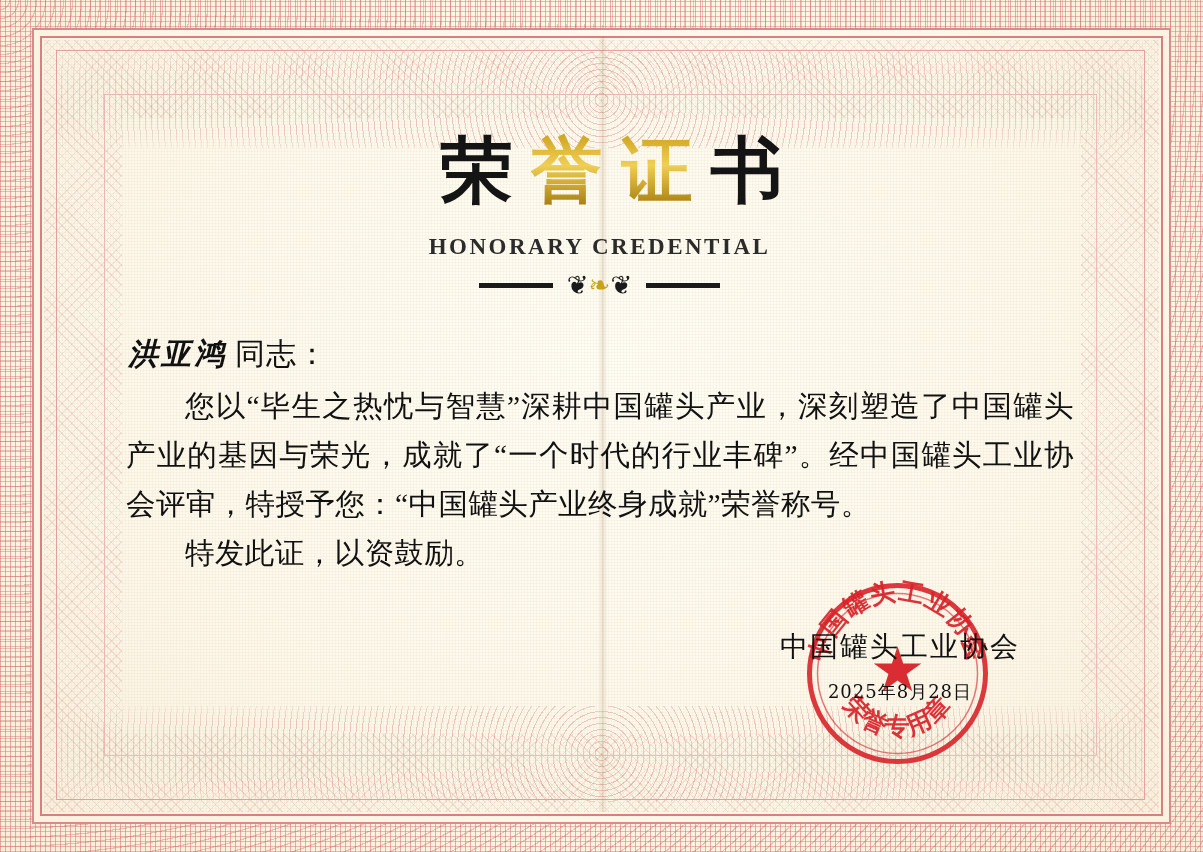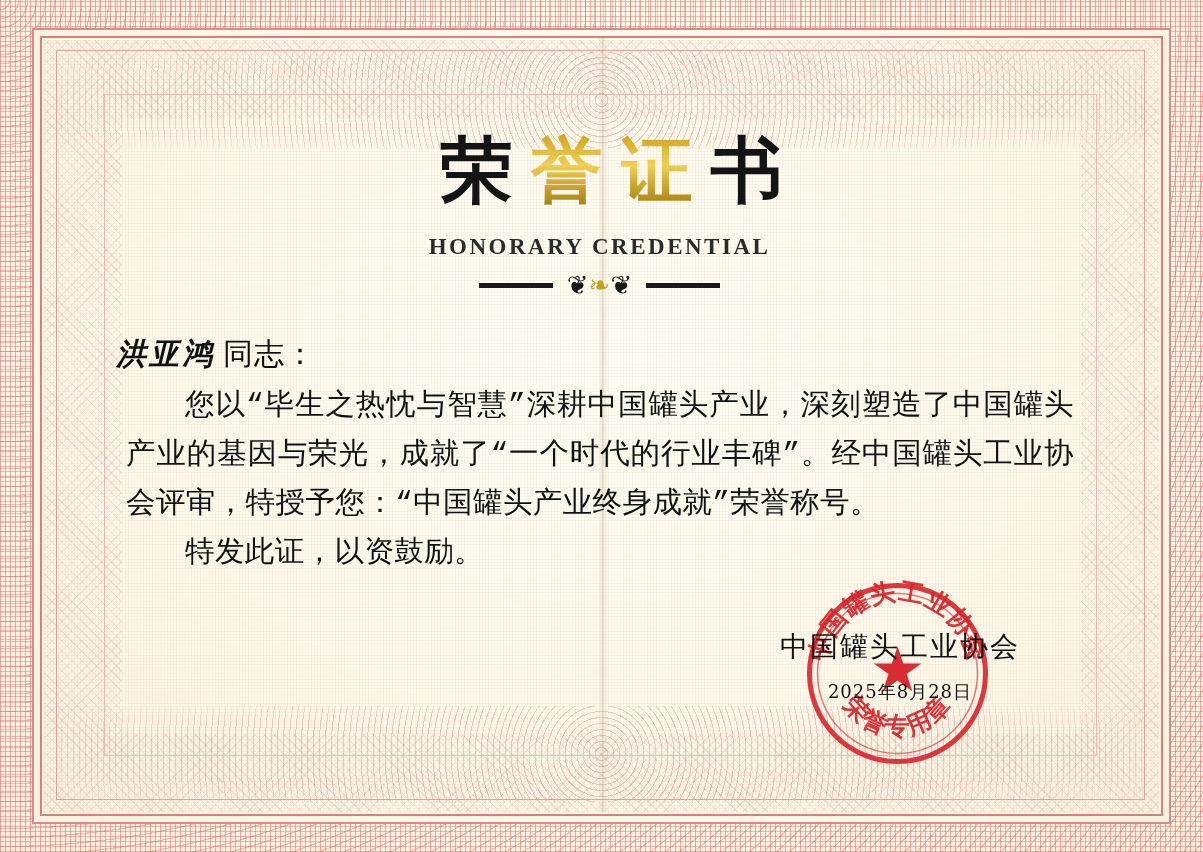--- a/index.html
+++ b/index.html
@@ -185,38 +185,38 @@
     line-height: 1;
     color: #1a1a1a;
     font-family: "DejaVu Serif", serif;
   }
   .divider .flourish .gold-f {
     color: #c8a11c;
   }
 
   .salutation {
     position: absolute;
-    left: 12px; top: 240px;
+    left: 24px; top: 240px;
     font-family: "DejaVu Serif", "Liberation Serif", serif;
     font-size: 30px;
     color: #111;
     letter-spacing: 1px;
   }
   .salutation .name {
     font-weight: bold;
     font-style: italic;
     letter-spacing: 3px;
     margin-right: 8px;
   }
 
   .body-text {
     position: absolute;
     left: 22px; top: 288px;
     width: 948px;
-    font-family: Liberation Mono, monospace;
+    font-family: Liberation Serif, serif;
     font-size: 29.5px;
     line-height: 49px;
     color: #111;
     text-align: justify;
     letter-spacing: 0.4px;
   }
   .body-text p {
     margin: 0;
     text-indent: 2em;
   }

